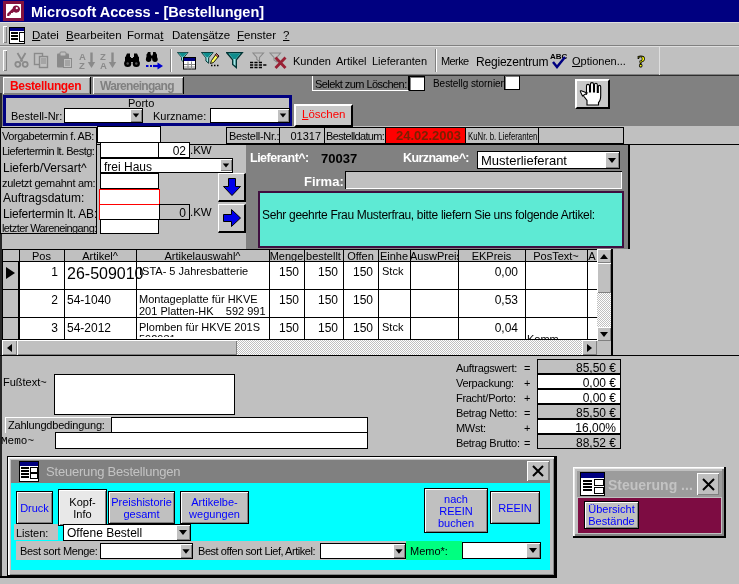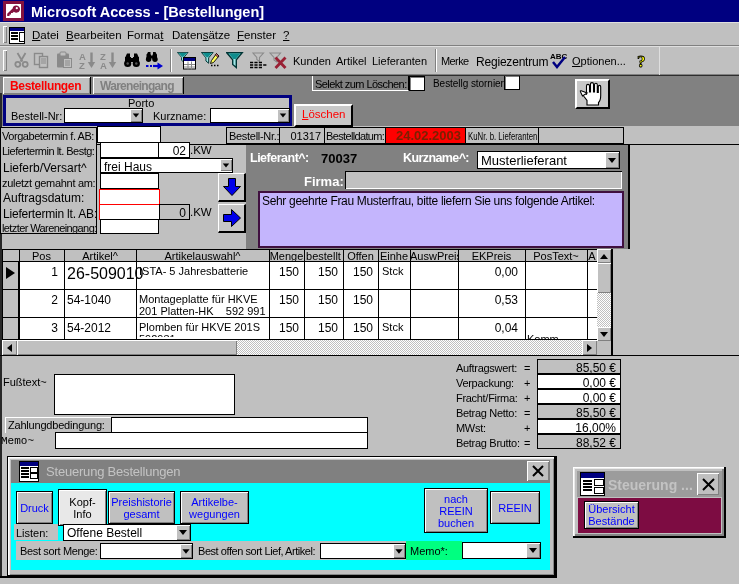--- a/index.html
+++ b/index.html
@@ -232,21 +232,21 @@
 <div id="panel">
 <div class="ab" style="left:250px;top:151px;font-size:12.5px;font-weight:bold;color:#fff;letter-spacing:-0.5px;">Lieferant^:</div>
 <div class="ab" style="left:321px;top:151px;font-size:13px;font-weight:bold;color:#000;">70037</div>
 <div class="ab" style="left:403px;top:151px;font-size:12.5px;font-weight:bold;color:#fff;letter-spacing:-0.6px;">Kurzname^:</div>
 <div class="ab white bb" style="left:477px;top:151px;width:143px;height:18px;box-sizing:border-box;font-size:13px;padding:1px 0 0 3px;">Musterlieferant</div>
 <div class="ab cmbtn" style="left:605px;top:152px;width:14px;height:16px;">
       <div class="dn"></div>
     </div>
 <div class="ab" style="left:304px;top:174px;font-size:13px;font-weight:bold;color:#fff;">Firma:</div>
 <div class="ab" style="left:345px;top:171px;width:277px;height:18px;background:#c0c0c0;box-shadow:inset 1px 1px 0 #000,inset -1px -1px 0 #fff;"></div>
-<div class="ab" style="left:258px;top:191px;width:366px;height:57px;background:#c4b5fd;border:2px solid #3f0f3f;box-sizing:border-box;font-size:12px;letter-spacing:-0.33px;padding:1px 0 0 2px;">Sehr geehrte Frau Musterfrau, bitte liefern Sie uns folgende Artikel:</div>
+<div class="ab" style="left:258px;top:191px;width:366px;height:57px;background:#5eead4;border:2px solid #3f0f3f;box-sizing:border-box;font-size:12px;letter-spacing:-0.33px;padding:15px 0 0 2px;">Sehr geehrte Frau Musterfrau, bitte liefern Sie uns folgende Artikel:</div>
 </div>
 <div id="table">
 <div class="ab" style="left:2px;top:249px;width:611px;height:106px;background:#c0c0c0;border-right:2px solid #000;box-sizing:border-box;"></div>
 <div class="ab" style="left:2px;top:249px;width:17px;height:13px;background:#c0c0c0;border:1px solid #000;border-right:none;box-sizing:border-box;"></div>
 <div class="ab" style="left:19px;top:249px;width:45px;height:13px;background:#c0c0c0;border:1px solid #000;border-right:none;box-sizing:border-box;"></div>
 <div class="ab" style="left:19px;top:250px;width:45px;text-align:center;font-size:11px;overflow:hidden;white-space:nowrap;">Pos</div>
 <div class="ab" style="left:64px;top:249px;width:72px;height:13px;background:#c0c0c0;border:1px solid #000;border-right:none;box-sizing:border-box;"></div>
 <div class="ab" style="left:64px;top:250px;width:72px;text-align:center;font-size:11px;overflow:hidden;white-space:nowrap;">Artikel^</div>
 <div class="ab" style="left:136px;top:249px;width:133px;height:13px;background:#c0c0c0;border:1px solid #000;border-right:none;box-sizing:border-box;"></div>
 <div class="ab" style="left:136px;top:250px;width:133px;text-align:center;font-size:11px;overflow:hidden;white-space:nowrap;">Artikelauswahl^</div>
@@ -353,21 +353,21 @@
 <div class="ab white bb" style="left:111px;top:417px;width:257px;height:16px;box-sizing:border-box;"></div>
 <div class="ab t11" style="left:1px;top:435px;font-family:Liberation Mono, monospace;">Memo~</div>
 <div class="ab white bb" style="left:55px;top:432px;width:313px;height:17px;box-sizing:border-box;"></div>
 
 <div class="ab" style="font-size:11px;letter-spacing:-0.3px;left:456px;top:362px;white-space:nowrap;">Auftragswert:</div>
 <div class="ab t11" style="left:524px;top:362px;">=</div>
 <div class="ab gray bb" style="left:537px;top:359px;width:84px;height:15px;box-sizing:border-box;font-size:12px;text-align:right;padding:1px 4px 0 0;">85,50 €</div>
 <div class="ab" style="font-size:11px;letter-spacing:-0.3px;left:456px;top:377px;white-space:nowrap;">Verpackung:</div>
 <div class="ab t11" style="left:524px;top:377px;">+</div>
 <div class="ab white bb" style="left:537px;top:374px;width:84px;height:15px;box-sizing:border-box;font-size:12px;text-align:right;padding:1px 4px 0 0;">0,00 €</div>
-<div class="ab" style="font-size:11px;letter-spacing:-0.3px;left:456px;top:392px;white-space:nowrap;">Fracht/Firma:</div>
+<div class="ab" style="font-size:11px;letter-spacing:-0.3px;left:456px;top:392px;white-space:nowrap;">Fracht/Porto:</div>
 <div class="ab t11" style="left:524px;top:392px;">+</div>
 <div class="ab white bb" style="left:537px;top:389px;width:84px;height:15px;box-sizing:border-box;font-size:12px;text-align:right;padding:1px 4px 0 0;">0,00 €</div>
 <div class="ab" style="font-size:11px;letter-spacing:-0.3px;left:456px;top:407px;white-space:nowrap;">Betrag Netto:</div>
 <div class="ab t11" style="left:524px;top:407px;">=</div>
 <div class="ab gray bb" style="left:537px;top:404px;width:84px;height:15px;box-sizing:border-box;font-size:12px;text-align:right;padding:1px 4px 0 0;">85,50 €</div>
 <div class="ab" style="font-size:11px;letter-spacing:-0.3px;left:456px;top:422px;white-space:nowrap;">MWst:</div>
 <div class="ab t11" style="left:524px;top:422px;">+</div>
 <div class="ab white bb" style="left:537px;top:419px;width:84px;height:15px;box-sizing:border-box;font-size:12px;text-align:right;padding:1px 4px 0 0;">16,00%</div>
 <div class="ab" style="font-size:11px;letter-spacing:-0.3px;left:456px;top:437px;white-space:nowrap;text-align:center;">Betrag Brutto:</div>
 <div class="ab t11" style="left:524px;top:437px;">=</div>

